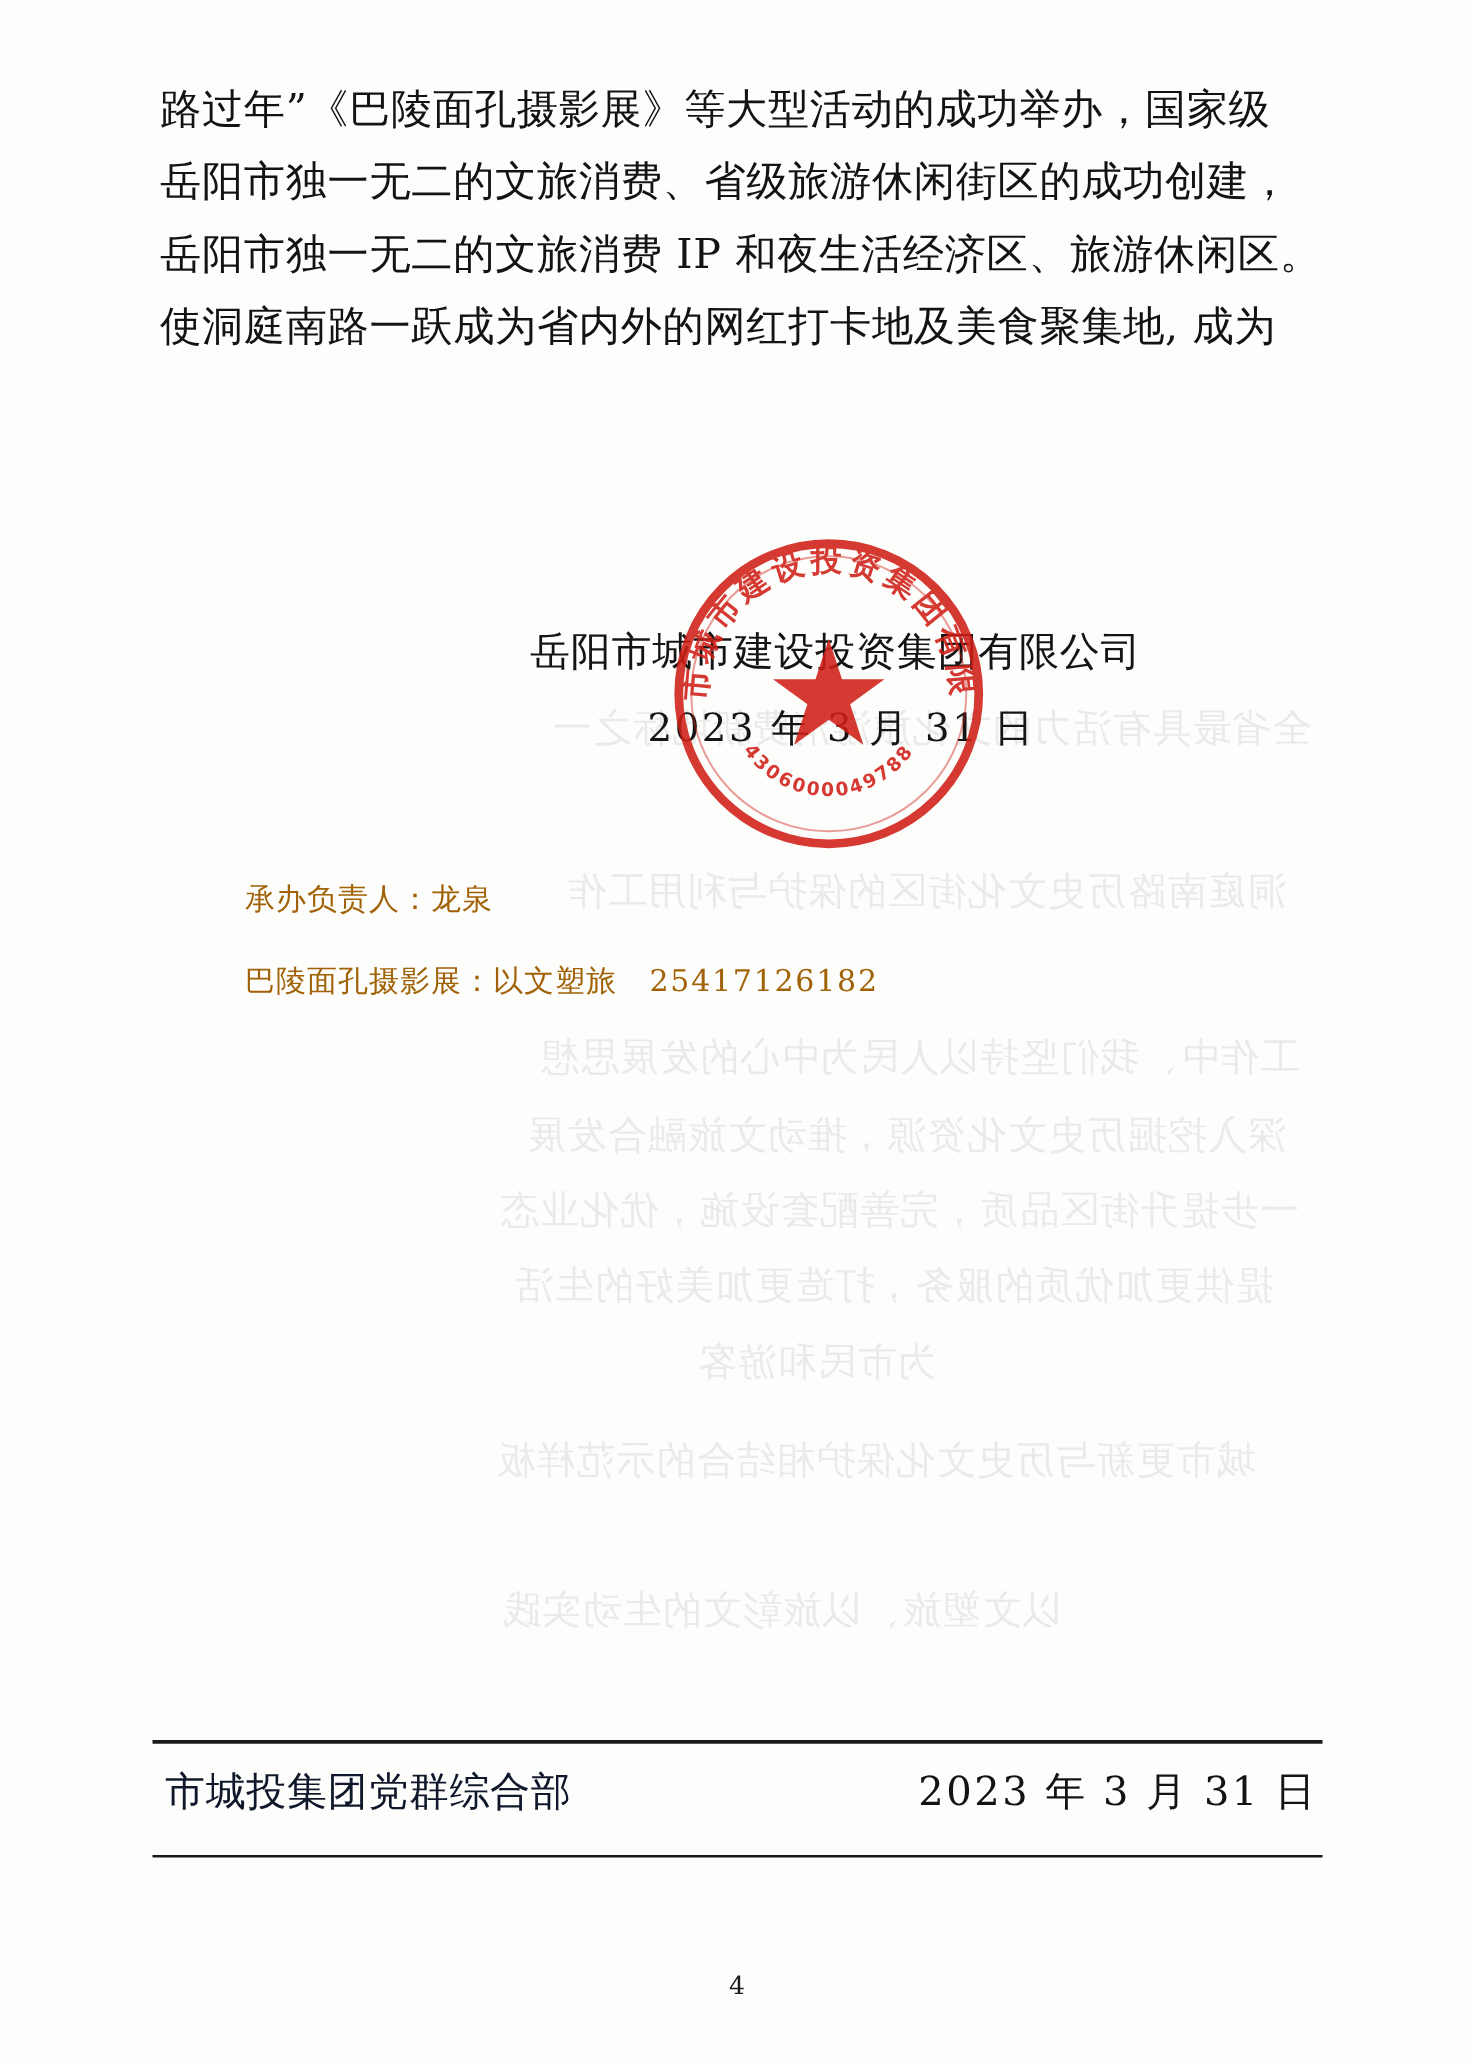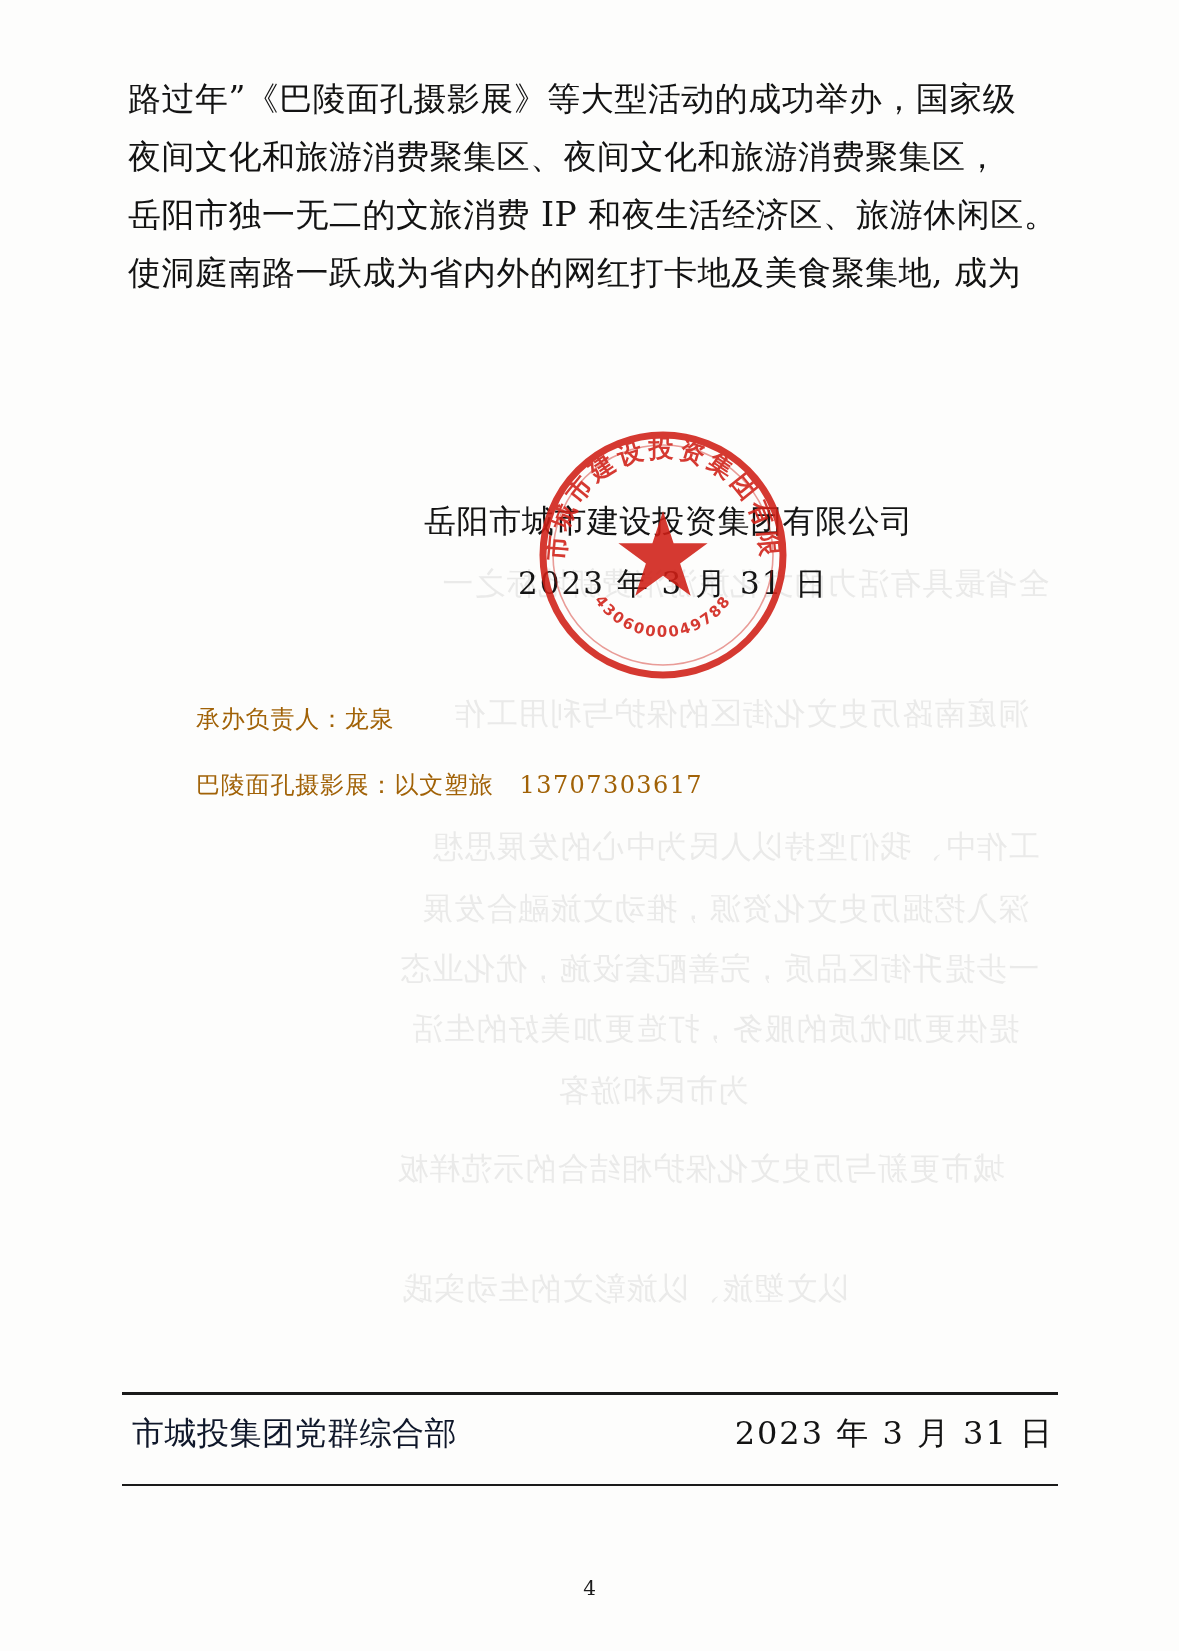--- a/index.html
+++ b/index.html
@@ -19,21 +19,21 @@
   .page {
     position: absolute;
     inset: 0;
     background: #fdfdfc;
   }
 
   
   .body-block {
     position: absolute;
     left: 128px;
-    top: 70px;
+    top: 58px;
     width: 920px;
   }
   .para-line {
     font-size: 33px;
     line-height: 58px;
     letter-spacing: 0.5px;
     white-space: nowrap;
     color: #131313;
   }
   .para-indent {
@@ -179,21 +179,21 @@
     <div class="bl" style="left:150px; top:880px;">深入挖掘历史文化资源，推动文旅融合发展</div>
     <div class="bl" style="left:140px; top:940px;">一步提升街区品质，完善配套设施，优化业态</div>
     <div class="bl" style="left:160px; top:1000px;">提供更加优质的服务，打造更加美好的生活</div>
     <div class="bl" style="left:430px; top:1062px;">为市民和游客</div>
     <div class="bl" style="left:175px; top:1140px;">城市更新与历史文化保护相结合的示范样板</div>
     <div class="bl" style="left:330px; top:1260px;">以文塑旅、以旅彰文的生动实践</div>
   </div>
 
   <div class="body-block">
     <div class="para-line">路过年”《巴陵面孔摄影展》等大型活动的成功举办，国家级</div>
-    <div class="para-line">夜间文化和旅游消费聚集区、夜间文化和旅游消费聚集区，</div>
+    <div class="para-line">岳阳市独一无二的文旅消费、省级旅游休闲街区的成功创建，</div>
     <div class="para-line">岳阳市独一无二的文旅消费 IP 和夜生活经济区、旅游休闲区。</div>
     <div class="para-line">使洞庭南路一跃成为省内外的网红打卡地及美食聚集地, 成为</div>
   </div>
 
   <div class="sign-block">
     <div class="sign-org">岳阳市城市建设投资集团有限公司</div>
     <div class="sign-date">2023 年 3 月 31 日</div>
   </div>
 
   <div class="seal">
@@ -214,21 +214,21 @@
         </text>
       </g>
     </svg>
   </div>
 
   <div class="contact-block">
     <div class="contact-line">
       <span>承办负责人：</span><span>龙泉</span>
     </div>
     <div class="contact-line">
-      <span>巴陵面孔摄影展：</span><span>以文塑旅</span><span class="num">13707303617</span>
+      <span>巴陵面孔摄影展：</span><span>以文塑旅</span><span class="num">25417126182</span>
     </div>
   </div>
 
   <div class="footer-rule-top"></div>
   <div class="footer-left">市城投集团党群综合部</div>
   <div class="footer-right">2023 年 3 月 31 日</div>
   <div class="footer-rule-bottom"></div>
 
   <div class="page-number">4</div>
 </div>

